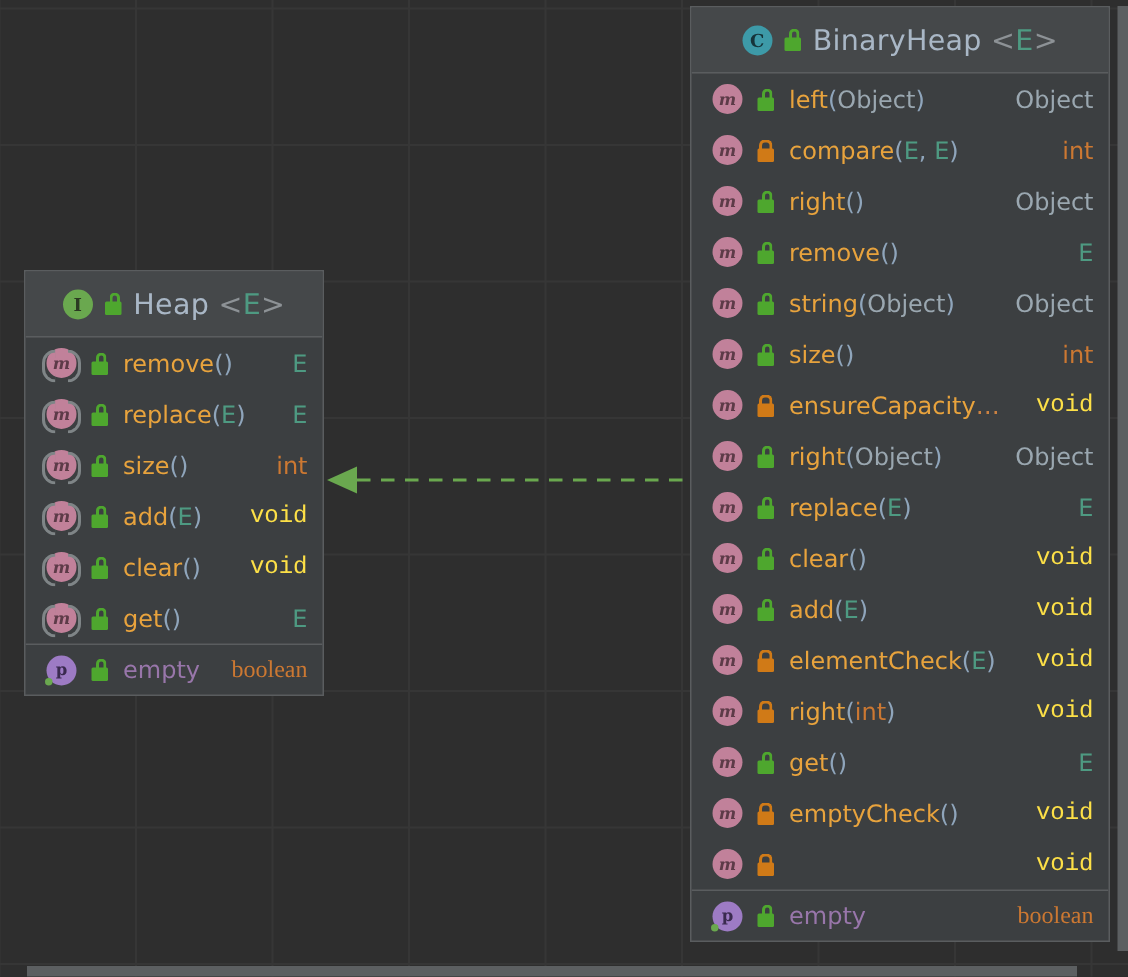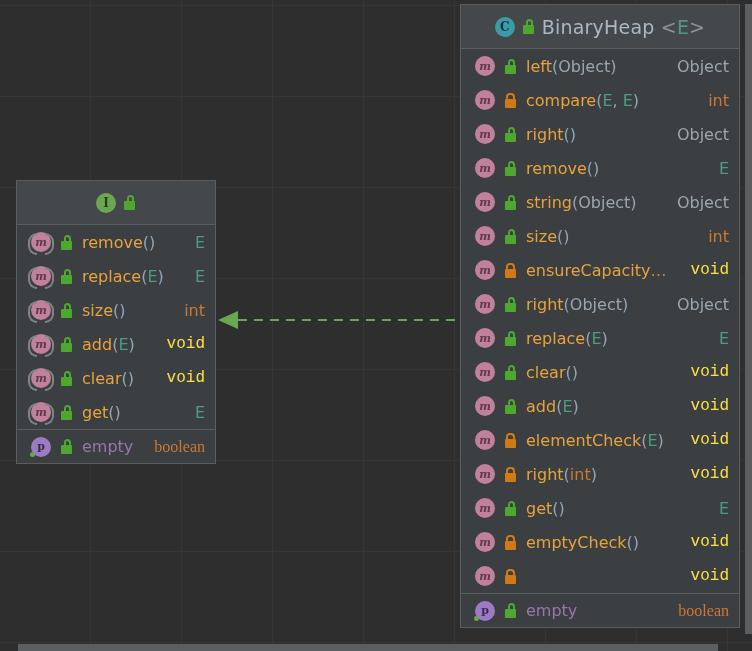--- a/index.html
+++ b/index.html
@@ -211,20 +211,21 @@
     <line x1="22" y1="12" x2="246" y2="12" stroke="#6aa84f" stroke-width="2" stroke-dasharray="9 7"></line>
   </svg>
 
   <div class="uml-node" id="node-heap" style="left:16px; top:180px; width:200px;">
     <div class="node-header">
       <span class="badge badge-interface">I</span>
       <span class="lock public">
         <span class="shackle"></span>
           <span class="body"></span>
       </span>
+      <span class="node-title"><span>Heap</span><span class="angle">&nbsp;&lt;</span><span class="generic">E</span><span class="angle">&gt;</span></span>
     </div>
     <div class="members" id="members-heap">
         <div class="member-row">
           <span class="m-icon abstract">
             <span class="disc">m</span>
           </span>
           <span class="lock public">
             <span class="shackle"></span>
             <span class="body"></span>
           </span>

